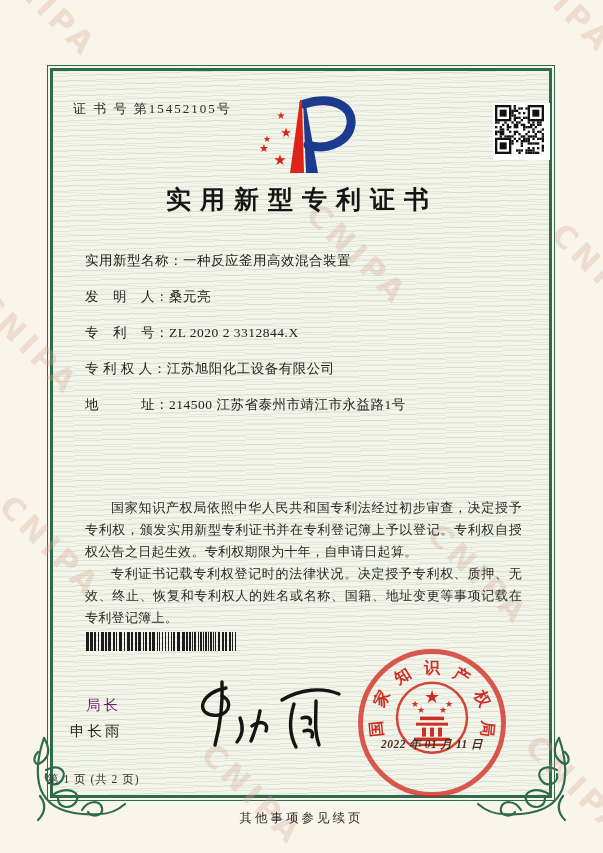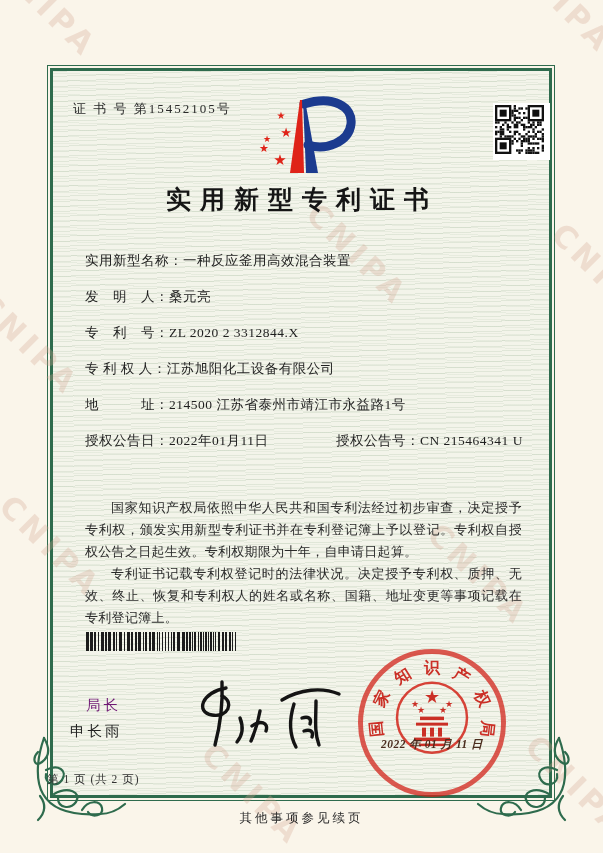--- a/index.html
+++ b/index.html
@@ -268,24 +268,20 @@
   </div>
   <div class="frow">
     <span>专　利　号：</span><span>ZL 2020 2 3312844.X</span>
   </div>
   <div class="frow">
     <span>专 利 权 人：</span><span>江苏旭阳化工设备有限公司</span>
   </div>
   <div class="frow">
     <span>地　　　址：</span><span>214500 江苏省泰州市靖江市永益路1号</span>
   </div>
-  <div class="frow">
-    <span class="half"><span>授权公告日：</span><span>2022年01月11日</span></span>
-    <span><span>授权公告号：</span><span>CN 215464341 U</span></span>
-  </div>
 </div>
 
 <div class="abs paras">
   <p>国家知识产权局依照中华人民共和国专利法经过初步审查，决定授予专利权，颁发实用新型专利证书并在专利登记簿上予以登记。专利权自授权公告之日起生效。专利权期限为十年，自申请日起算。</p>
   <p>专利证书记载专利权登记时的法律状况。决定授予专利权、质押、无效、终止、恢复和专利权人的姓名或名称、国籍、地址变更等事项记载在专利登记簿上。</p>
 </div>
 
 <div class="abs barcode" id="barcode"><svg width="152" height="19" viewBox="0 0 152 19">
       <rect x="0" y="0" width="3" height="19" fill="#1c1c1c"></rect>
       <rect x="4" y="0" width="3" height="19" fill="#1c1c1c"></rect>

